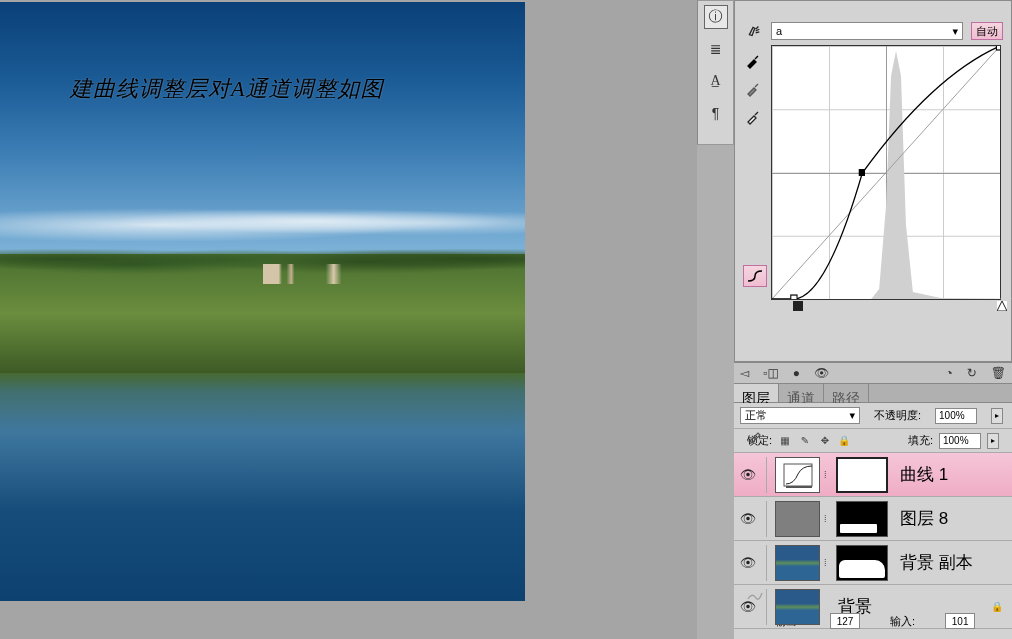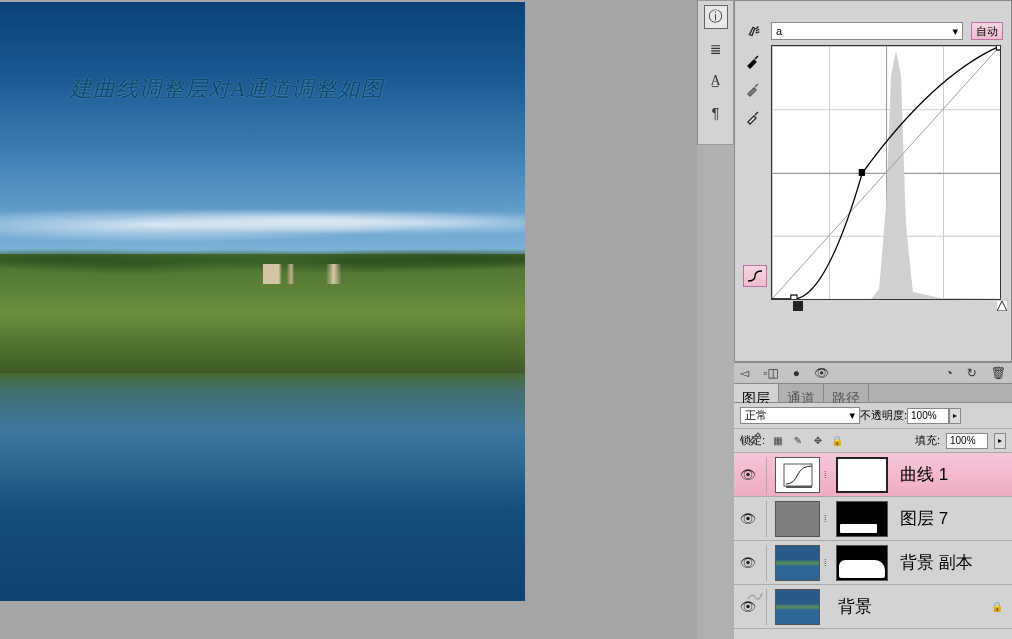--- a/index.html
+++ b/index.html
@@ -80,21 +80,21 @@
       position: absolute;
       top: 0;
       width: 100%;
       height: 100%;
       background: linear-gradient(to bottom, rgba(80,120,60,0.5) 0%, rgba(120,180,210,0.35) 25%, transparent 60%);
     }
     .overlay-text {
       position: absolute;
       top: 72px;
       left: 70px;
-      color: #0c4a6e;
+      color: #000000;
       font-size: 22px;
       font-family: "STXingkai", "KaiTi", cursive;
       font-style: italic;
       letter-spacing: 1px;
       text-shadow: 0 0 2px rgba(255,255,255,0.3);
       text-align: center;
     }
     
     
     .v-toolbar {
@@ -306,21 +306,21 @@
       background: #d3d3d3;
       color: #000;
     }
     
     .layer-opts-row {
       height: 26px;
       background: #d3d3d3;
       display: flex;
       align-items: center;
       padding: 0 6px;
-      gap: 0;
+      gap: 14px;
       border-bottom: 1px solid #aaa;
     }
     .blend-select {
       width: 120px;
       height: 17px;
       background: #fff;
       border: 1px solid #888;
       display: flex;
       justify-content: space-between;
       align-items: center;
@@ -337,21 +337,21 @@
       align-items: center;
       padding: 0 3px;
     }
     .arrow-btn { width:12px; height:16px; background:#ddd; border:1px solid #888; display:flex;align-items:center;justify-content:center; font-size:8px; }
     
     .layer-lock-row {
       height: 24px;
       background: #d3d3d3;
       display: flex;
       align-items: center;
-      padding: 0 6px;
+      padding: 0 13px;
       gap: 6px;
       font-size: 11px;
       border-bottom: 1px solid #aaa;
     }
     .lock-ico { width:14px; height:14px; display:flex; align-items:center; justify-content:center; font-size:10px; color:#444; }
     
     .layer-list {
       flex: 1;
       background: #d3d3d3;
       overflow: hidden;
@@ -529,20 +529,26 @@
           </div>
           <div class="slider-handle slider-handle-r" style="border:none;">
             <svg width="10" height="10">
                 <polygon points="5,0 10,10 0,10" fill="#fff" stroke="#222" stroke-width="1"></polygon>
               </svg>
           </div>
         </div>
       </div>
     </div>
 
+    <div class="io-row">
+      <span class="io-label">输出:</span>
+      <input class="io-input" value="127" style="">
+      <span class="io-label">输入:</span>
+      <input class="io-input" value="101" style="">
+    </div>
   </div>
 
   <div class="panel-bottom">
     <div class="panel-icon-row">
       <span class="small-ico">◅</span>
       <span class="small-ico">▫◫</span>
       <span class="small-ico">●</span>
       <span class="small-ico">👁</span>
       <span class="spacer"></span>
       <span class="small-ico">◔</span>
@@ -598,21 +604,21 @@
         <div class="mask-thumb mask-white" style="border:2px solid #222;"></div>
         <span class="layer-name">曲线 1</span>
       </div>
 
       <div class="layer-row">
         <div class="eye-col">👁</div>
         <div class="sep"></div>
         <div class="thumb thumb-gray"></div>
         <span class="link-ico">⁞</span>
         <div class="mask-thumb mask-grad"></div>
-        <span class="layer-name">图层 7</span>
+        <span class="layer-name">图层 8</span>
       </div>
 
       <div class="layer-row">
         <div class="eye-col">👁</div>
         <div class="sep"></div>
         <div class="thumb thumb-sky"></div>
         <span class="link-ico">⁞</span>
         <div class="mask-thumb mask-shape"></div>
         <span class="layer-name">背景 副本</span>
       </div>

